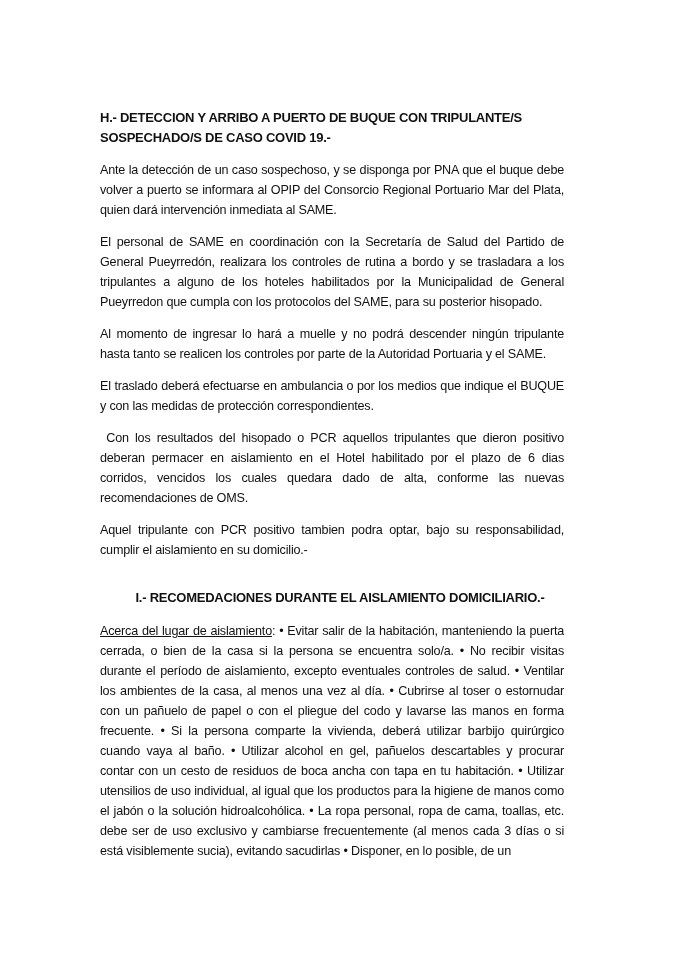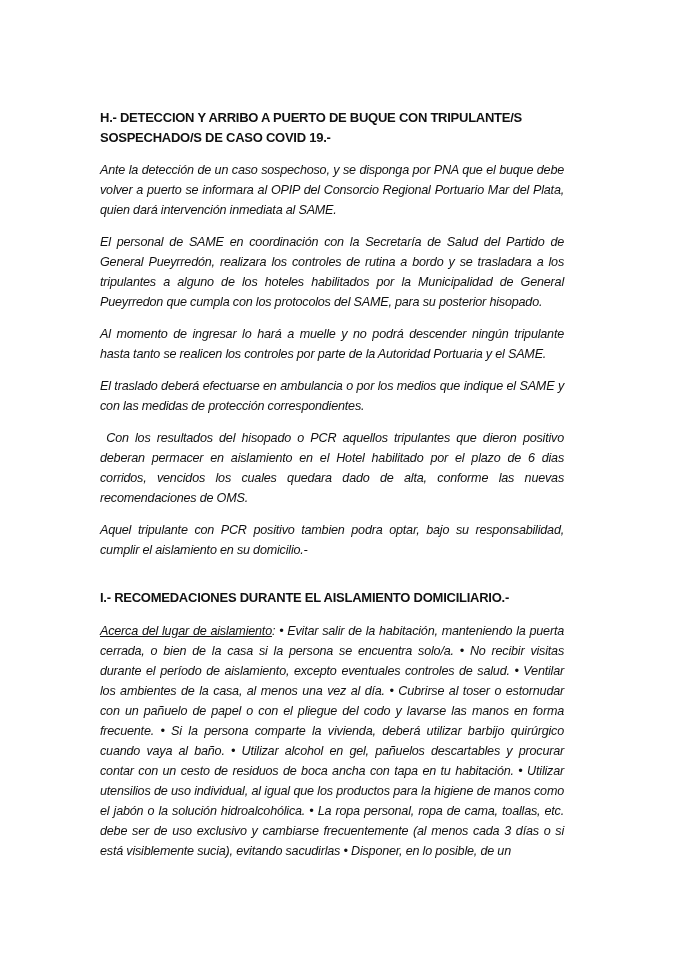--- a/index.html
+++ b/index.html
@@ -24,42 +24,42 @@
     .heading {
       font-weight: bold;
       font-size: 13px;
       line-height: 20px;
       margin: 0 0 12px 0;
       letter-spacing: -0.25px;
     }
     .heading.sec-i {
       margin-top: 28px;
       margin-bottom: 13px;
+      text-align: center;
     }
     .para {
       font-size: 12.6px;
       line-height: 20px;
       margin: 0 16px 12px 0;
       text-align: justify;
       letter-spacing: -0.2px;
-      font-style: italic;
     }
     .u { text-decoration: underline; }
   </style>
 </head>
 <body>
 
 <div class="page">
 
   <div class="heading">H.- DETECCION Y ARRIBO A PUERTO DE BUQUE CON TRIPULANTE/S SOSPECHADO/S DE CASO COVID 19.-</div>
 
   <p class="para">Ante la detección de un caso sospechoso, y se disponga por PNA que el buque debe volver a puerto se informara al OPIP del Consorcio Regional Portuario Mar del Plata, quien dará intervención inmediata al SAME.</p>
   <p class="para">El personal de SAME en coordinación con la Secretaría de Salud del Partido de General Pueyrredón, realizara los controles de rutina a bordo y se trasladara a los tripulantes a alguno de los hoteles habilitados por la Municipalidad de General Pueyrredon que cumpla con los protocolos del SAME, para su posterior hisopado.</p>
   <p class="para">Al momento de ingresar lo hará a muelle y no podrá descender ningún tripulante hasta tanto se realicen los controles por parte de la Autoridad Portuaria y el SAME.</p>
-  <p class="para">El traslado deberá efectuarse en ambulancia o por los medios que indique el SAME y con las medidas de protección correspondientes.</p>
+  <p class="para">El traslado deberá efectuarse en ambulancia o por los medios que indique el BUQUE y con las medidas de protección correspondientes.</p>
   <p class="para" style="white-space: pre-wrap;"> Con los resultados del hisopado o PCR aquellos tripulantes que dieron positivo deberan permacer en aislamiento en el Hotel habilitado por el plazo de 6 dias corridos, vencidos los cuales quedara dado de alta, conforme las nuevas recomendaciones de OMS.</p>
   <p class="para">Aquel tripulante con PCR positivo tambien podra optar, bajo su responsabilidad, cumplir el aislamiento en su domicilio.-</p>
 
   <div class="heading sec-i">I.- RECOMEDACIONES DURANTE EL AISLAMIENTO DOMICILIARIO.-</div>
 
   <p class="para"><span class="u">Acerca del lugar de aislamiento</span><span>:</span><span> • Evitar salir de la habitación, manteniendo la puerta cerrada, o bien de la casa si la persona se encuentra solo/a. • No recibir visitas durante el período de aislamiento, excepto eventuales controles de salud. • Ventilar los ambientes de la casa, al menos una vez al día. • Cubrirse al toser o estornudar con un pañuelo de papel o con el pliegue del codo y lavarse las manos en forma frecuente. • Si la persona comparte la vivienda, deberá utilizar barbijo quirúrgico cuando vaya al baño. • Utilizar alcohol en gel, pañuelos descartables y procurar contar con un cesto de residuos de boca ancha con tapa en tu habitación. • Utilizar utensilios de uso individual, al igual que los productos para la higiene de manos como el jabón o la solución hidroalcohólica. • La ropa personal, ropa de cama, toallas, etc. debe ser de uso exclusivo y cambiarse frecuentemente (al menos cada 3 días o si está visiblemente sucia), evitando sacudirlas • Disponer, en lo posible, de un</span></p>
 
 </div>
 
 </body></html>

